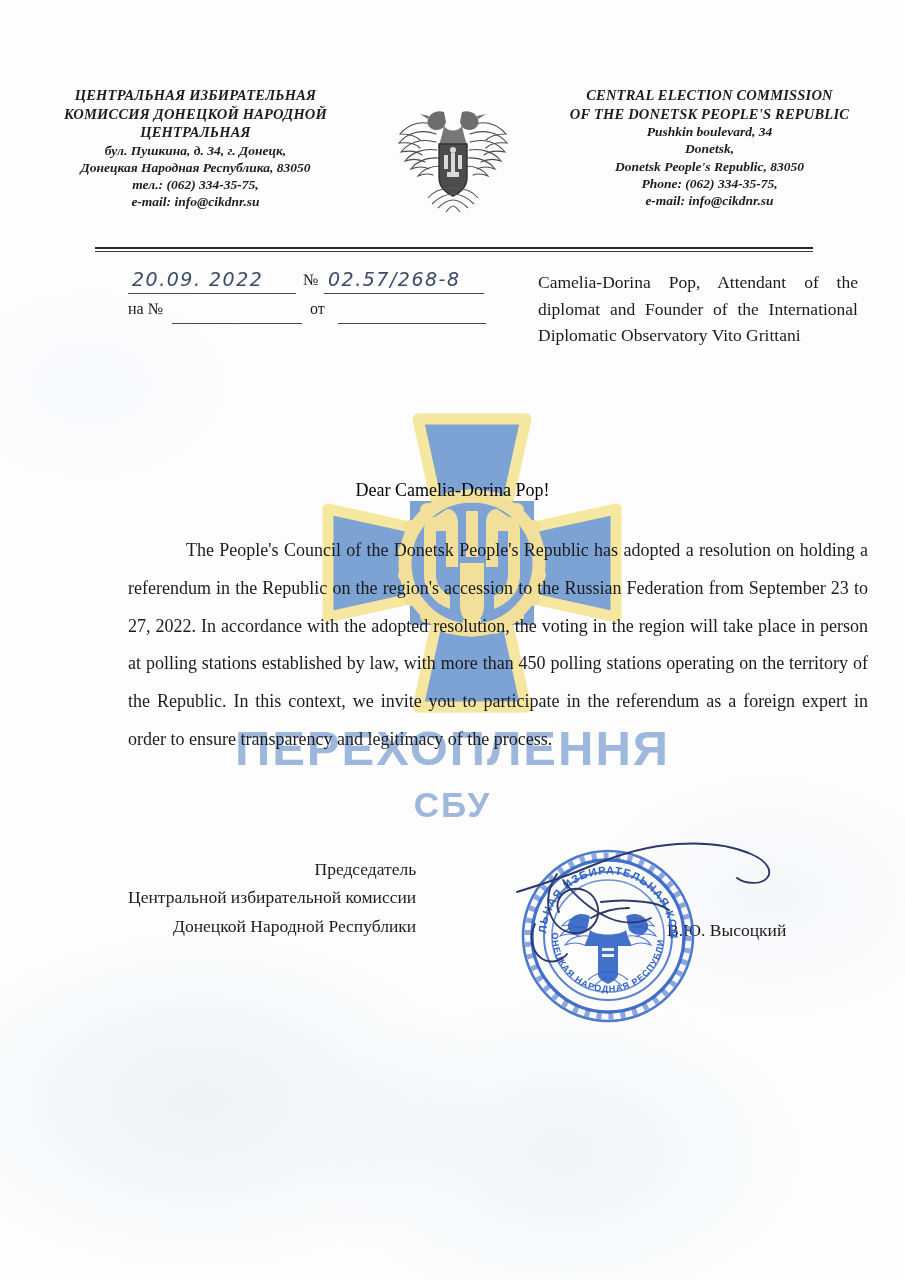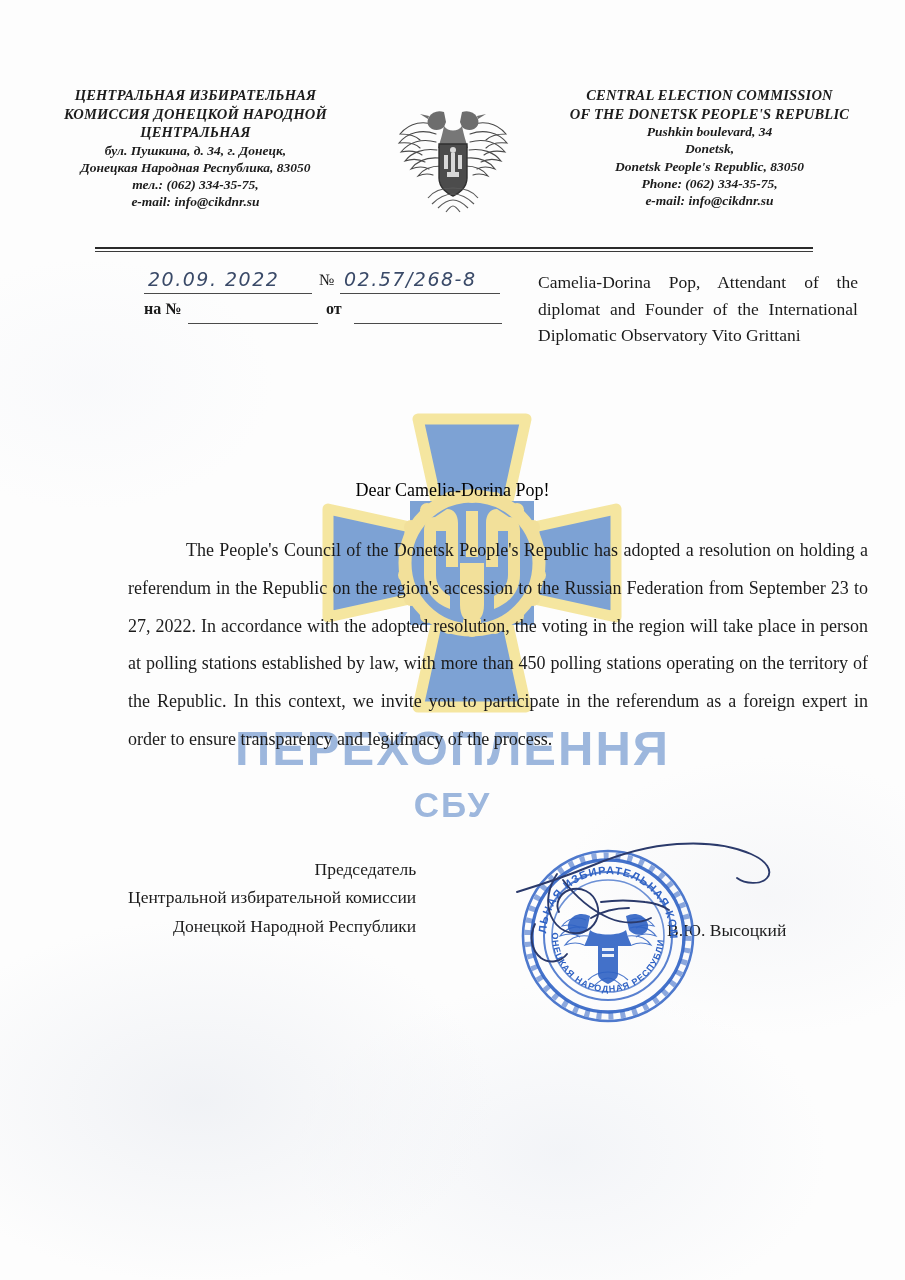--- a/index.html
+++ b/index.html
@@ -133,21 +133,20 @@
     margin-top: 2px;
   }
 
   
   .refblock {
     position: absolute;
     left: 128px;
     top: 268px;
     width: 360px;
     font-family: "Liberation Serif", serif;
-    margin-left: 16px;
   }
   .ref-row {
     position: relative;
     height: 26px;
   }
   .ref-hand {
     font-family: "DejaVu Sans", sans-serif;
     font-size: 19px;
     font-style: italic;
     color: #3a4a68;
@@ -158,21 +157,20 @@
   .ref-numsign { position: absolute; left: 175px; top: 3px; font-size: 16px; color:#1b1b1b; }
   .ref-num   { left: 200px; top: 0; }
   .ref-line  { position: absolute; bottom: 0; height: 1px; background: #4a4a4a; }
   .ref-line-a { left: 0;   width: 168px; }
   .ref-line-b { left: 196px; width: 160px; }
 
   .ref-row2 {
     position: relative;
     height: 26px;
     margin-top: 4px;
-    font-weight: bold;
   }
   .ref-label {
     position: absolute;
     font-size: 16px;
     color: #1b1b1b;
     top: 2px;
   }
   .ref-label-na { left: 0; }
   .ref-label-ot { left: 182px; }
   .ref-line-c { left: 44px;  width: 130px; }

